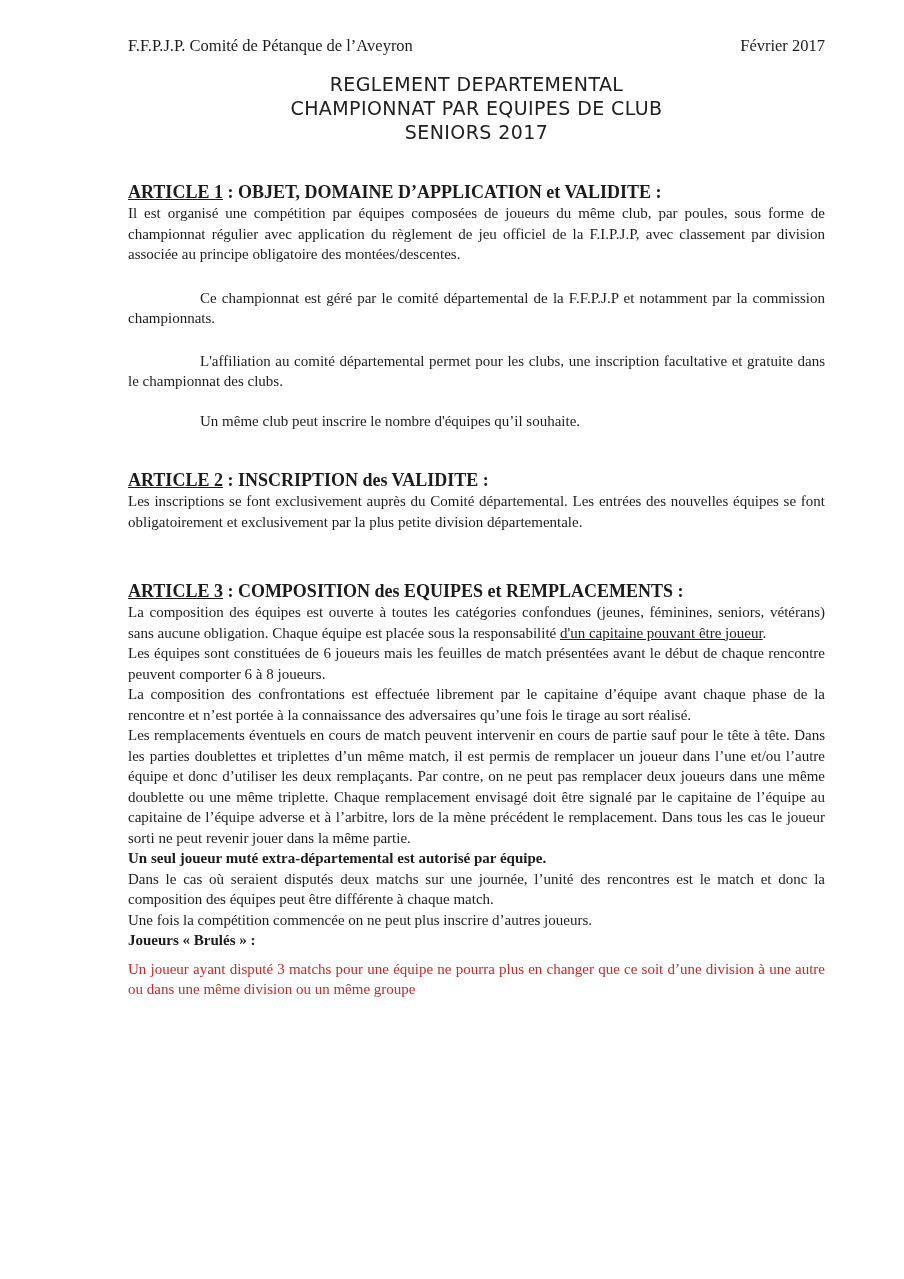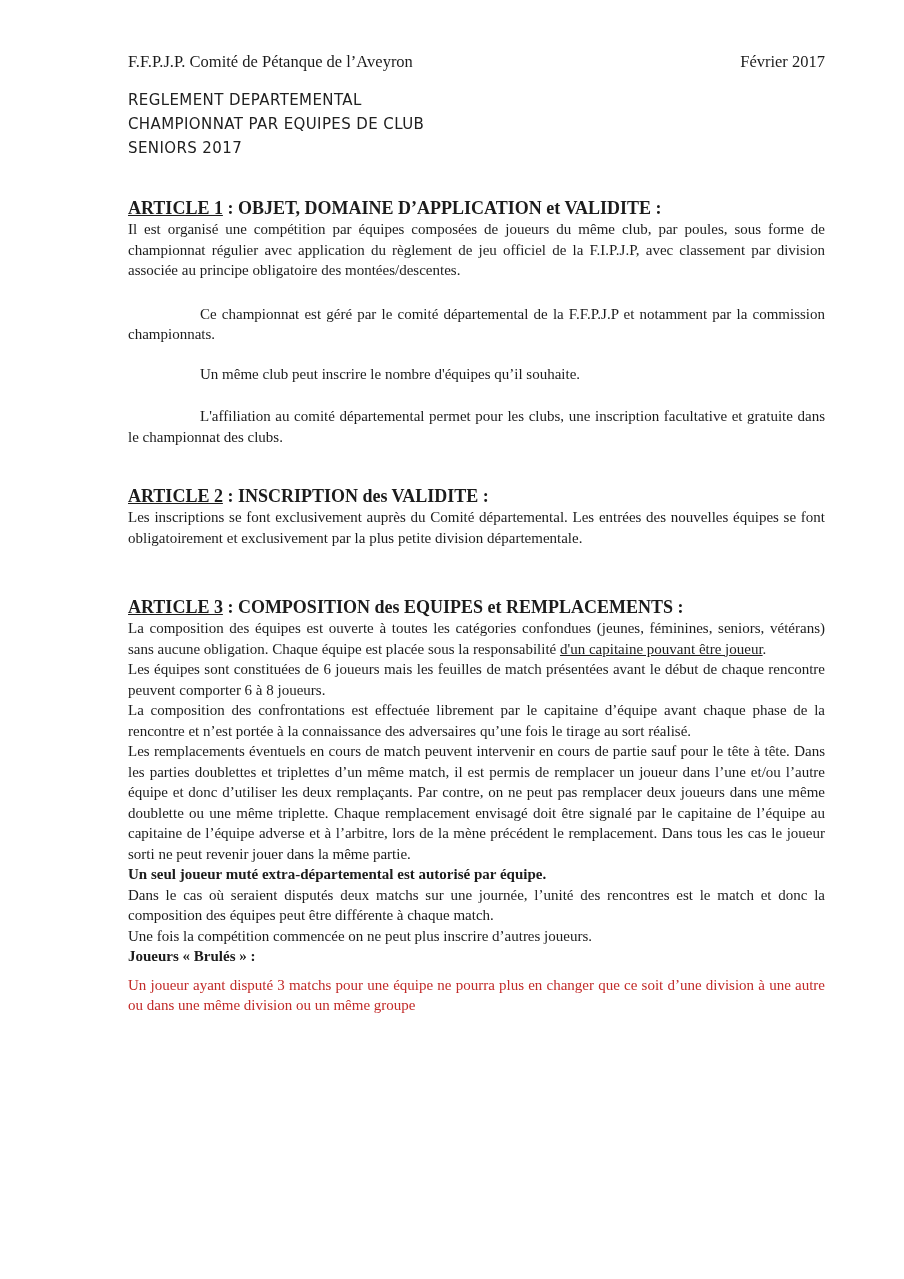--- a/index.html
+++ b/index.html
@@ -1,38 +1,38 @@
 <!DOCTYPE html>
 <html lang="fr" style="--page-bg: #ffffff; --body-color: #1c1c1c; --red-color: #c22a28;"><head>
 <meta charset="utf-8">
 <style>
   html, body { margin: 0; padding: 0; background: #ffffff; }
   .page {
     width: 904px;
     height: 1279px;
     box-sizing: border-box;
     background: var(--page-bg, #ffffff);
-    padding: 52px 79px 0 128px;
+    padding: 36px 79px 0 128px;
     font-family: "Liberation Serif", serif;
     color: var(--body-color, #1c1c1c);
     overflow: hidden;
     position: relative;
   }
   .doc-header {
     display: flex;
     justify-content: space-between;
     align-items: baseline;
     font-size: 16.5px;
     line-height: 20px;
   }
   .doc-title {
     margin-top: 16px;
-    text-align: left;
+    text-align: center;
     font-family: "DejaVu Sans", sans-serif;
-    font-size: 15px;
+    font-size: 19px;
     line-height: 24px;
     font-weight: 500;
     letter-spacing: 0.4px;
     color: #202020;
   }
   .article-heading {
     font-size: 18px;
     font-weight: bold;
     line-height: 21px;
     margin: 0;
@@ -64,22 +64,22 @@
     <div>CHAMPIONNAT PAR EQUIPES DE CLUB</div>
     <div>SENIORS 2017</div>
   </div>
 
   <section>
     <h2 class="article-heading" style="margin-top:38px;">
       <span class="u">ARTICLE 1</span><span> : OBJET, DOMAINE D’APPLICATION et VALIDITE :</span>
     </h2>
     <p class="body-par">Il est organisé une compétition par équipes composées de joueurs du même club, par poules, sous forme de championnat régulier avec application du règlement de jeu officiel de la F.I.P.J.P, avec classement par division associée au principe obligatoire des montées/descentes.</p>
     <p class="body-par indent" style="margin-top:23px;">Ce championnat est géré par le comité départemental de la F.F.P.J.P et notamment par la commission championnats.</p>
+    <p class="body-par indent" style="margin-top:22px;">L'affiliation au comité départemental permet pour les clubs, une inscription facultative et gratuite dans le championnat des clubs.</p>
     <p class="body-par indent" style="margin-top:19px;">Un même club peut inscrire le nombre d'équipes qu’il souhaite.</p>
-    <p class="body-par indent" style="margin-top:22px;">L'affiliation au comité départemental permet pour les clubs, une inscription facultative et gratuite dans le championnat des clubs.</p>
   </section>
 
   <section>
     <h2 class="article-heading" style="margin-top:39px;">
       <span class="u">ARTICLE 2</span><span> : INSCRIPTION des VALIDITE :</span>
     </h2>
     <p class="body-par">Les inscriptions se font exclusivement auprès du Comité départemental. Les entrées des nouvelles équipes se font obligatoirement et exclusivement par la plus petite division départementale.</p>
   </section>
 
   <section>

